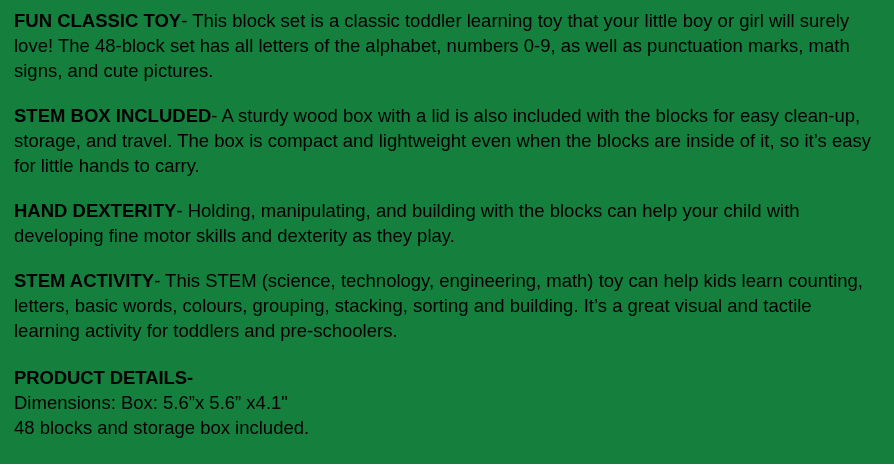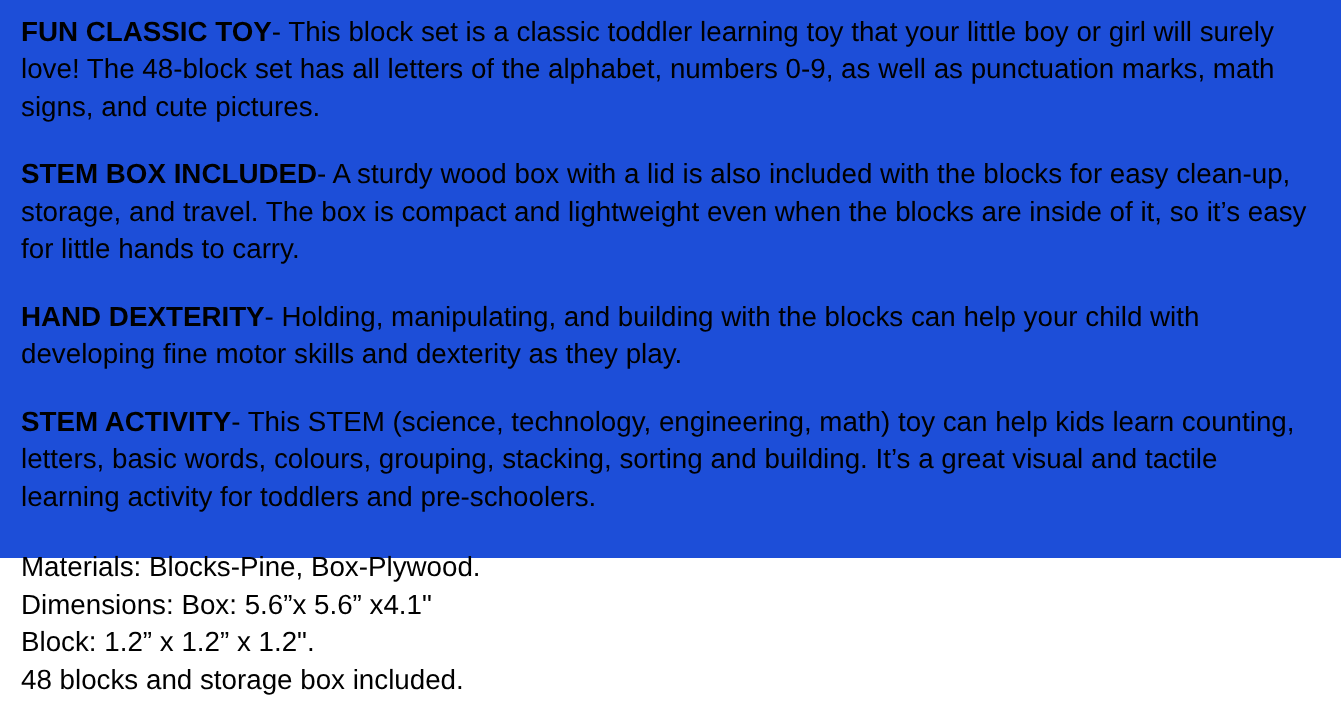--- a/index.html
+++ b/index.html
@@ -10,23 +10,23 @@
   body {
     width: 894px;
     height: 476px;
     font-family: "Liberation Sans", sans-serif;
     color: #000000;
     -webkit-font-smoothing: antialiased;
   }
   .page {
     box-sizing: border-box;
     width: 894px;
-    height: 372px;
+    height: 464px;
     padding: 8px 16px 8px 14px;
-    background: #1d4ed8;
+    background: #15803d;
   }
   .block {
     margin: 0 0 20px 0;
   }
   .block:last-child {
     margin-bottom: 0;
   }
   .para {
     font-size: 18.5px;
     line-height: 25px;
@@ -65,19 +65,18 @@
 
   <div class="block">
     <p class="para"><span class="lead">HAND DEXTERITY</span><span>- Holding, manipulating, and building with the blocks can help your child with developing fine motor skills and dexterity as they play.</span></p>
   </div>
 
   <div class="block">
     <p class="para"><span class="lead">STEM ACTIVITY</span><span>- This STEM (science, technology, engineering, math) toy can help kids learn counting, letters, basic words, colours, grouping, stacking, sorting and building. It’s a great visual and tactile learning activity for toddlers and pre-schoolers.</span></p>
   </div>
 
   <div class="block details-block">
-    <div class="details-line">Materials: Blocks-Pine, Box-Plywood.</div>
+    <div class="details-heading">PRODUCT DETAILS-</div>
     <div class="details-line">Dimensions: Box: 5.6”x 5.6” x4.1"</div>
-    <div class="details-line">Block: 1.2” x 1.2” x 1.2".</div>
     <div class="details-line">48 blocks and storage box included.</div>
   </div>
 
 </div>
 
 </body></html>

